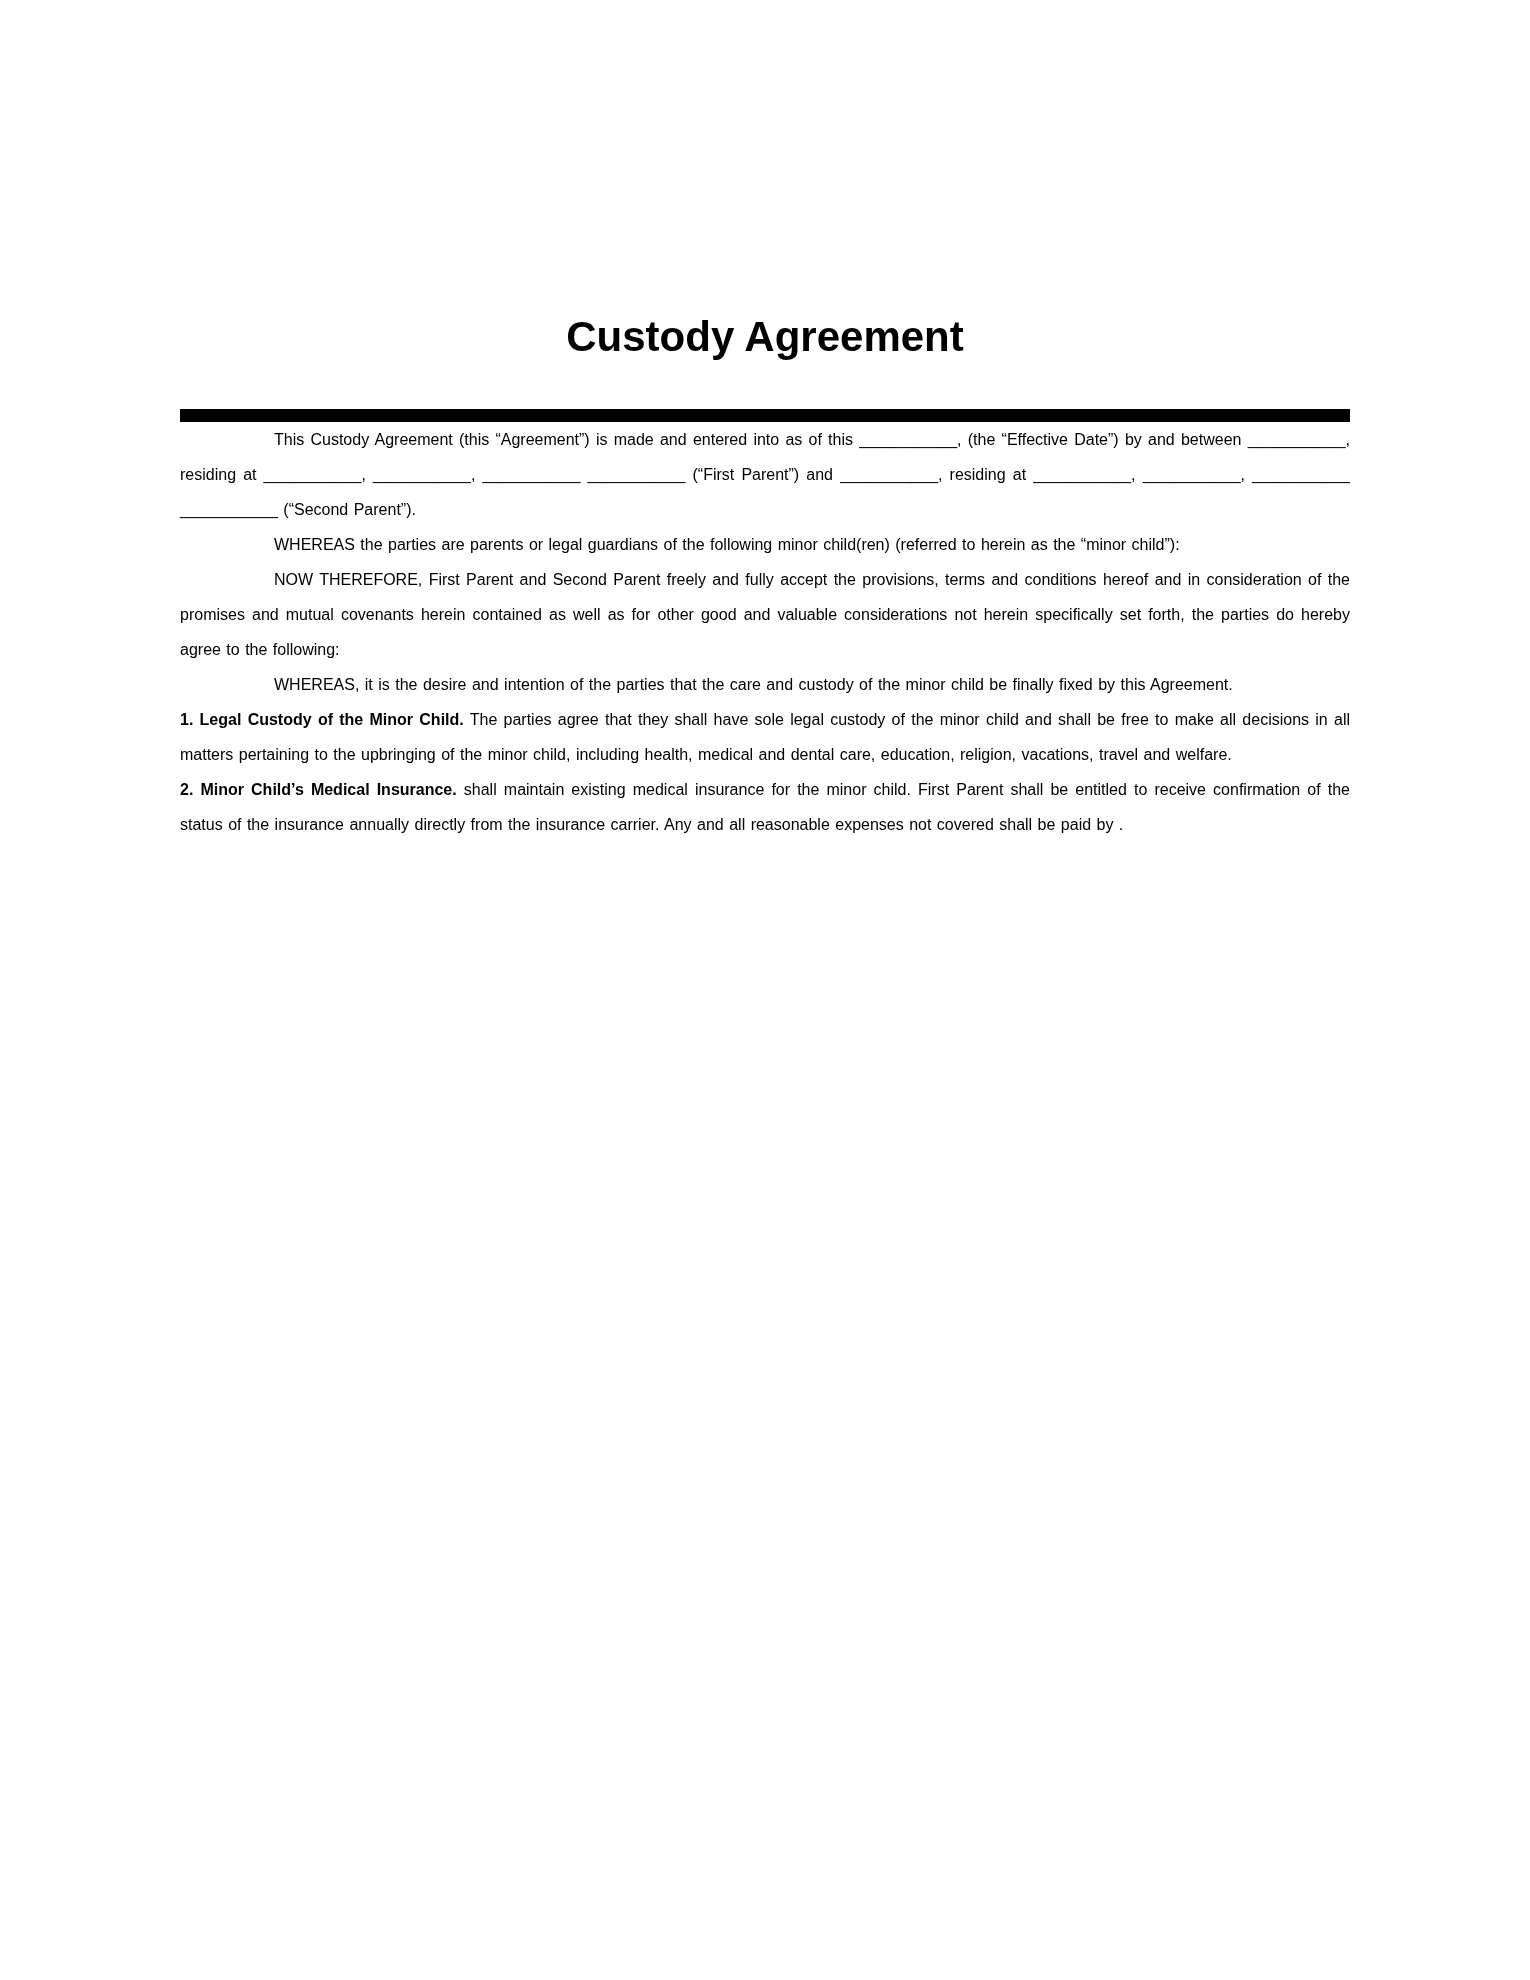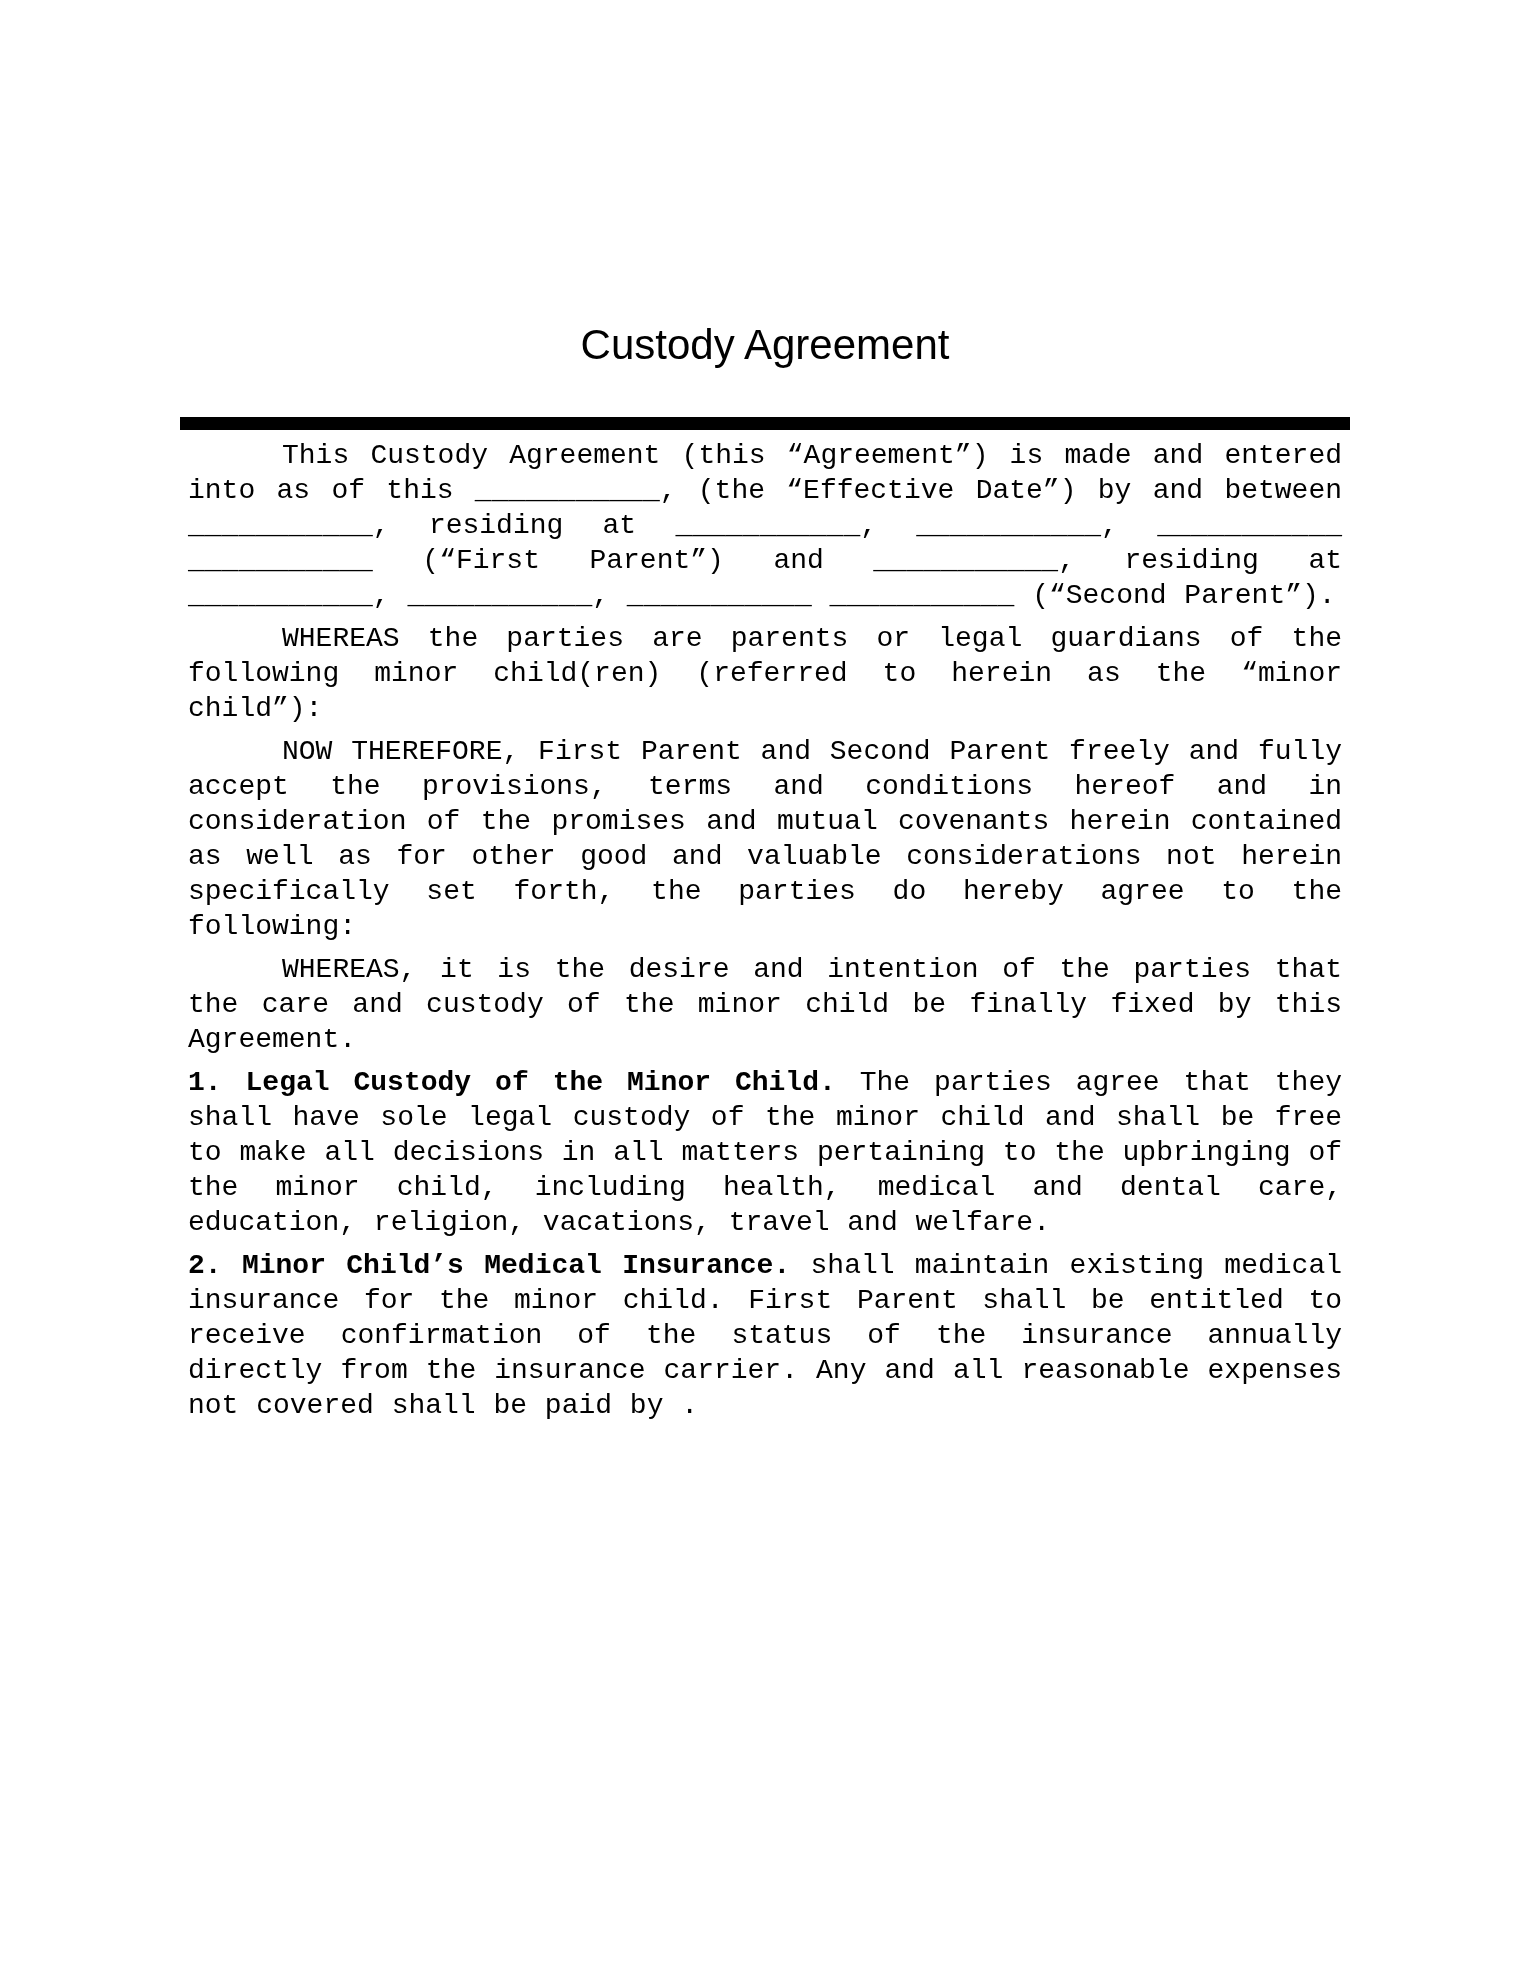--- a/index.html
+++ b/index.html
@@ -9,40 +9,39 @@
     height: 1980px;
     box-sizing: border-box;
     margin: 0 auto;
     background: #ffffff;
     color: #000000;
     font-family: "Liberation Sans", "DejaVu Sans", sans-serif;
     padding: 312px 180px 0 180px;
     overflow: hidden;
   }
   .doc-title {
-    margin: 8px;
+    margin: 0;
     font-size: 42px;
-    font-weight: normal;
+    font-weight: bold;
     line-height: 49px;
     text-align: center;
     letter-spacing: 0px;
   }
   .title-rule {
     height: 13px;
     background: #000000;
     margin-top: 48px;
     width: 100%;
   }
   p.doc-par {
-    margin: 8px;
-    font-size: 28px;
+    margin: 0;
+    font-size: 16px;
     line-height: 35px;
     text-align: justify;
     word-spacing: 1px;
-    font-family: Liberation Mono, monospace;
   }
   p.indent { text-indent: 94px; }
   .mt-first { margin-top: 64px; }
   .mt-lg { margin-top: 89px; }
   .mt-sm { margin-top: 29px; }
   p.doc-par strong { font-weight: bold; }
 </style>
 </head>
 <body>
 

